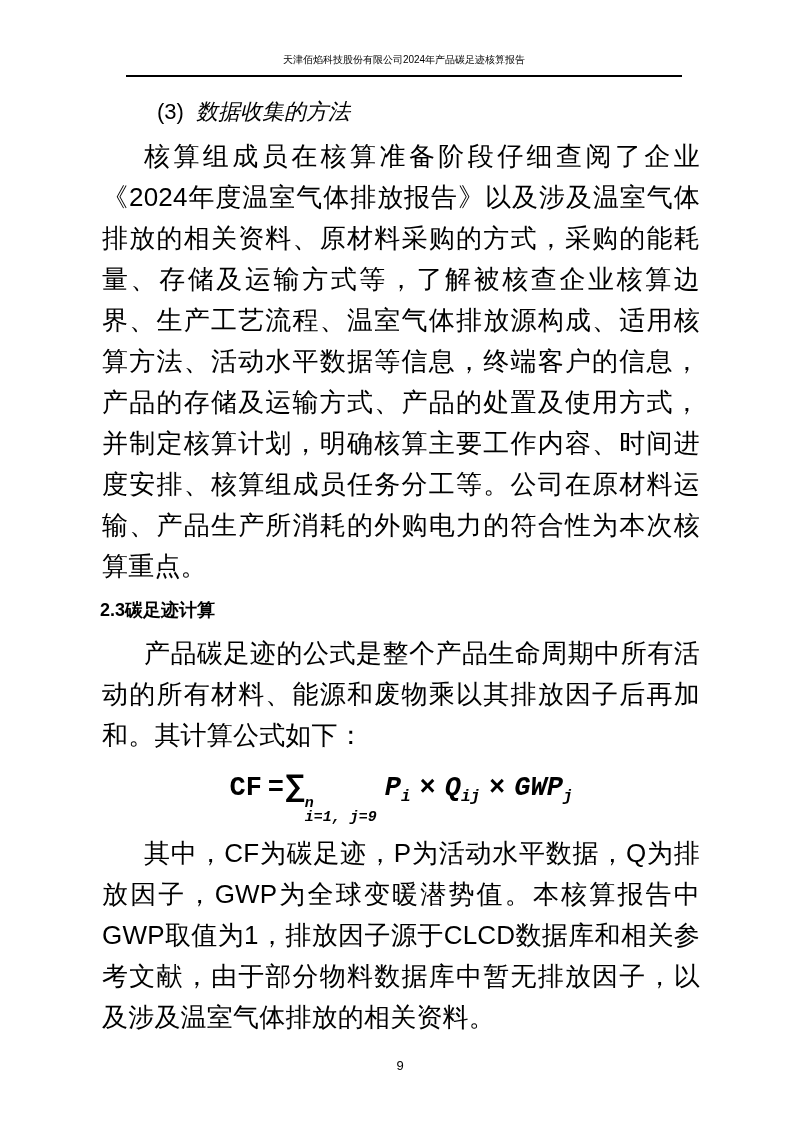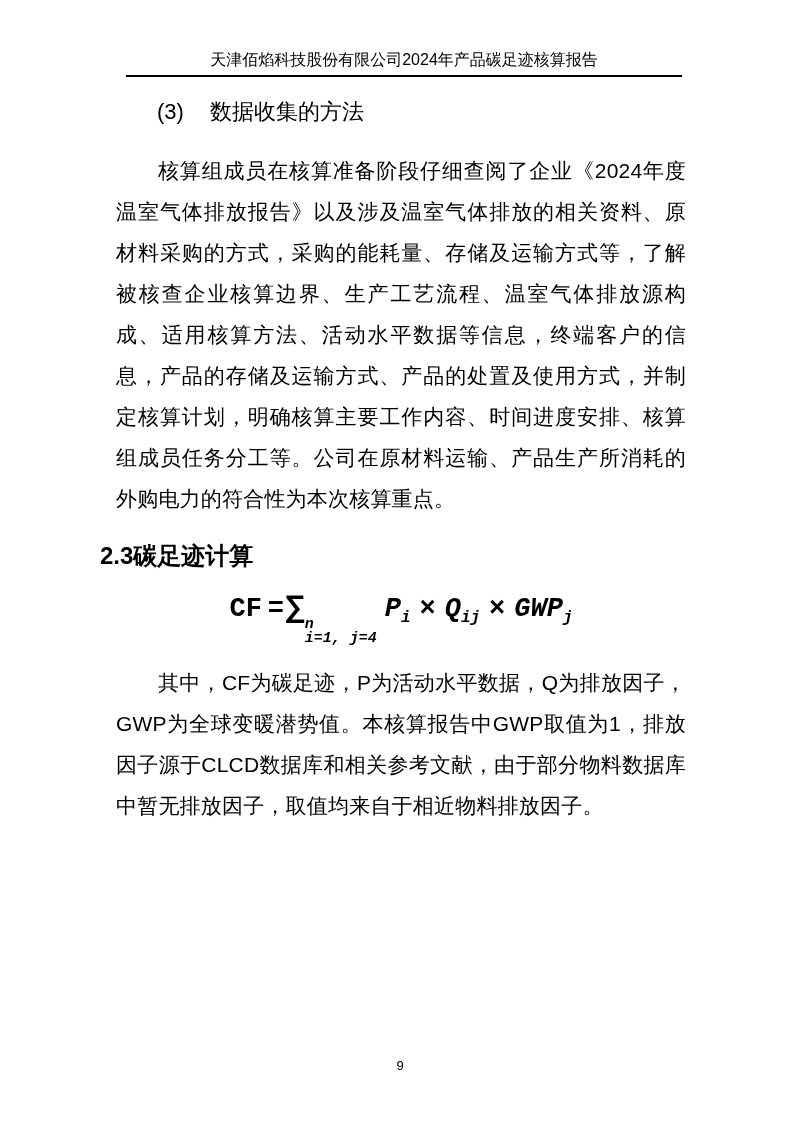--- a/index.html
+++ b/index.html
@@ -16,51 +16,52 @@
     color: #000000;
     font-family: "Liberation Sans", "DejaVu Sans", sans-serif;
     overflow: hidden;
   }
   .header {
     position: absolute;
     top: 50px;
     left: 126px;
     width: 556px;
     text-align: center;
-    font-size: 16px;
+    font-size: 10px;
     line-height: 20px;
     padding-bottom: 5px;
     border-bottom: 2px solid #000000;
   }
   .content {
     position: absolute;
     top: 90px;
     left: 100px;
     width: 602px;
   }
   .h-sub {
     font-size: 22px;
     line-height: 44px;
     padding-left: 57px;
     font-weight: normal;
     margin: 0;
   }
   .h-sub .h-sub-title {
-    margin-left: 26px;
+    margin-left: 12px;
+    font-style: italic;
   }
   .para {
-    margin: 16px;
-    font-size: 21px;
+    margin: 2px;
+    font-size: 26px;
     line-height: 41px;
     text-align: justify;
     text-indent: 42px;
     letter-spacing: 0.2px;
   }
   .h-bold {
-    font-size: 24px;
+    font-size: 18px;
     font-weight: bold;
     line-height: 42px;
     margin: 0;
   }
   .formula {
     text-align: center;
     font-family: Liberation Mono, monospace;
     font-weight: bold;
     font-size: 27px;
     line-height: 48px;
@@ -108,28 +109,29 @@
   <div class="content">
 
     <div class="h-sub">
       <span>(3)</span><span class="h-sub-title">数据收集的方法</span>
     </div>
 
     <p class="para">核算组成员在核算准备阶段仔细查阅了企业《2024年度温室气体排放报告》以及涉及温室气体排放的相关资料、原材料采购的方式，采购的能耗量、存储及运输方式等，了解被核查企业核算边界、生产工艺流程、温室气体排放源构成、适用核算方法、活动水平数据等信息，终端客户的信息，产品的存储及运输方式、产品的处置及使用方式，并制定核算计划，明确核算主要工作内容、时间进度安排、核算组成员任务分工等。公司在原材料运输、产品生产所消耗的外购电力的符合性为本次核算重点。</p>
 
     <div class="h-bold">2.3碳足迹计算</div>
 
+    <p class="para">产品碳足迹的公式是整个产品生命周期中所有活动的所有材料、能源和废物乘以其排放因子后再加和。其计算公式如下：</p>
 
     <div class="formula">
       <span>CF</span><span class="f-eq">=</span><span class="f-sigma">∑</span><span class="f-scripts">
           <span>n</span>
-          <span>i=1, j=4</span>
+          <span>i=1, j=9</span>
         </span><span class="f-var">P</span><span class="f-sub">i</span><span class="f-times">×</span><span class="f-var">Q</span><span class="f-sub">ij</span><span class="f-times">×</span><span class="f-var">GWP</span><span class="f-sub">j</span>
     </div>
 
-    <p class="para">其中，CF为碳足迹，P为活动水平数据，Q为排放因子，GWP为全球变暖潜势值。本核算报告中GWP取值为1，排放因子源于CLCD数据库和相关参考文献，由于部分物料数据库中暂无排放因子，取值均来自于相近物料排放因子。</p>
+    <p class="para">其中，CF为碳足迹，P为活动水平数据，Q为排放因子，GWP为全球变暖潜势值。本核算报告中GWP取值为1，排放因子源于CLCD数据库和相关参考文献，由于部分物料数据库中暂无排放因子，以及涉及温室气体排放的相关资料。</p>
 
 
   </div>
 
   <div class="page-number">9</div>
 
 </div>
 
 </body></html>

